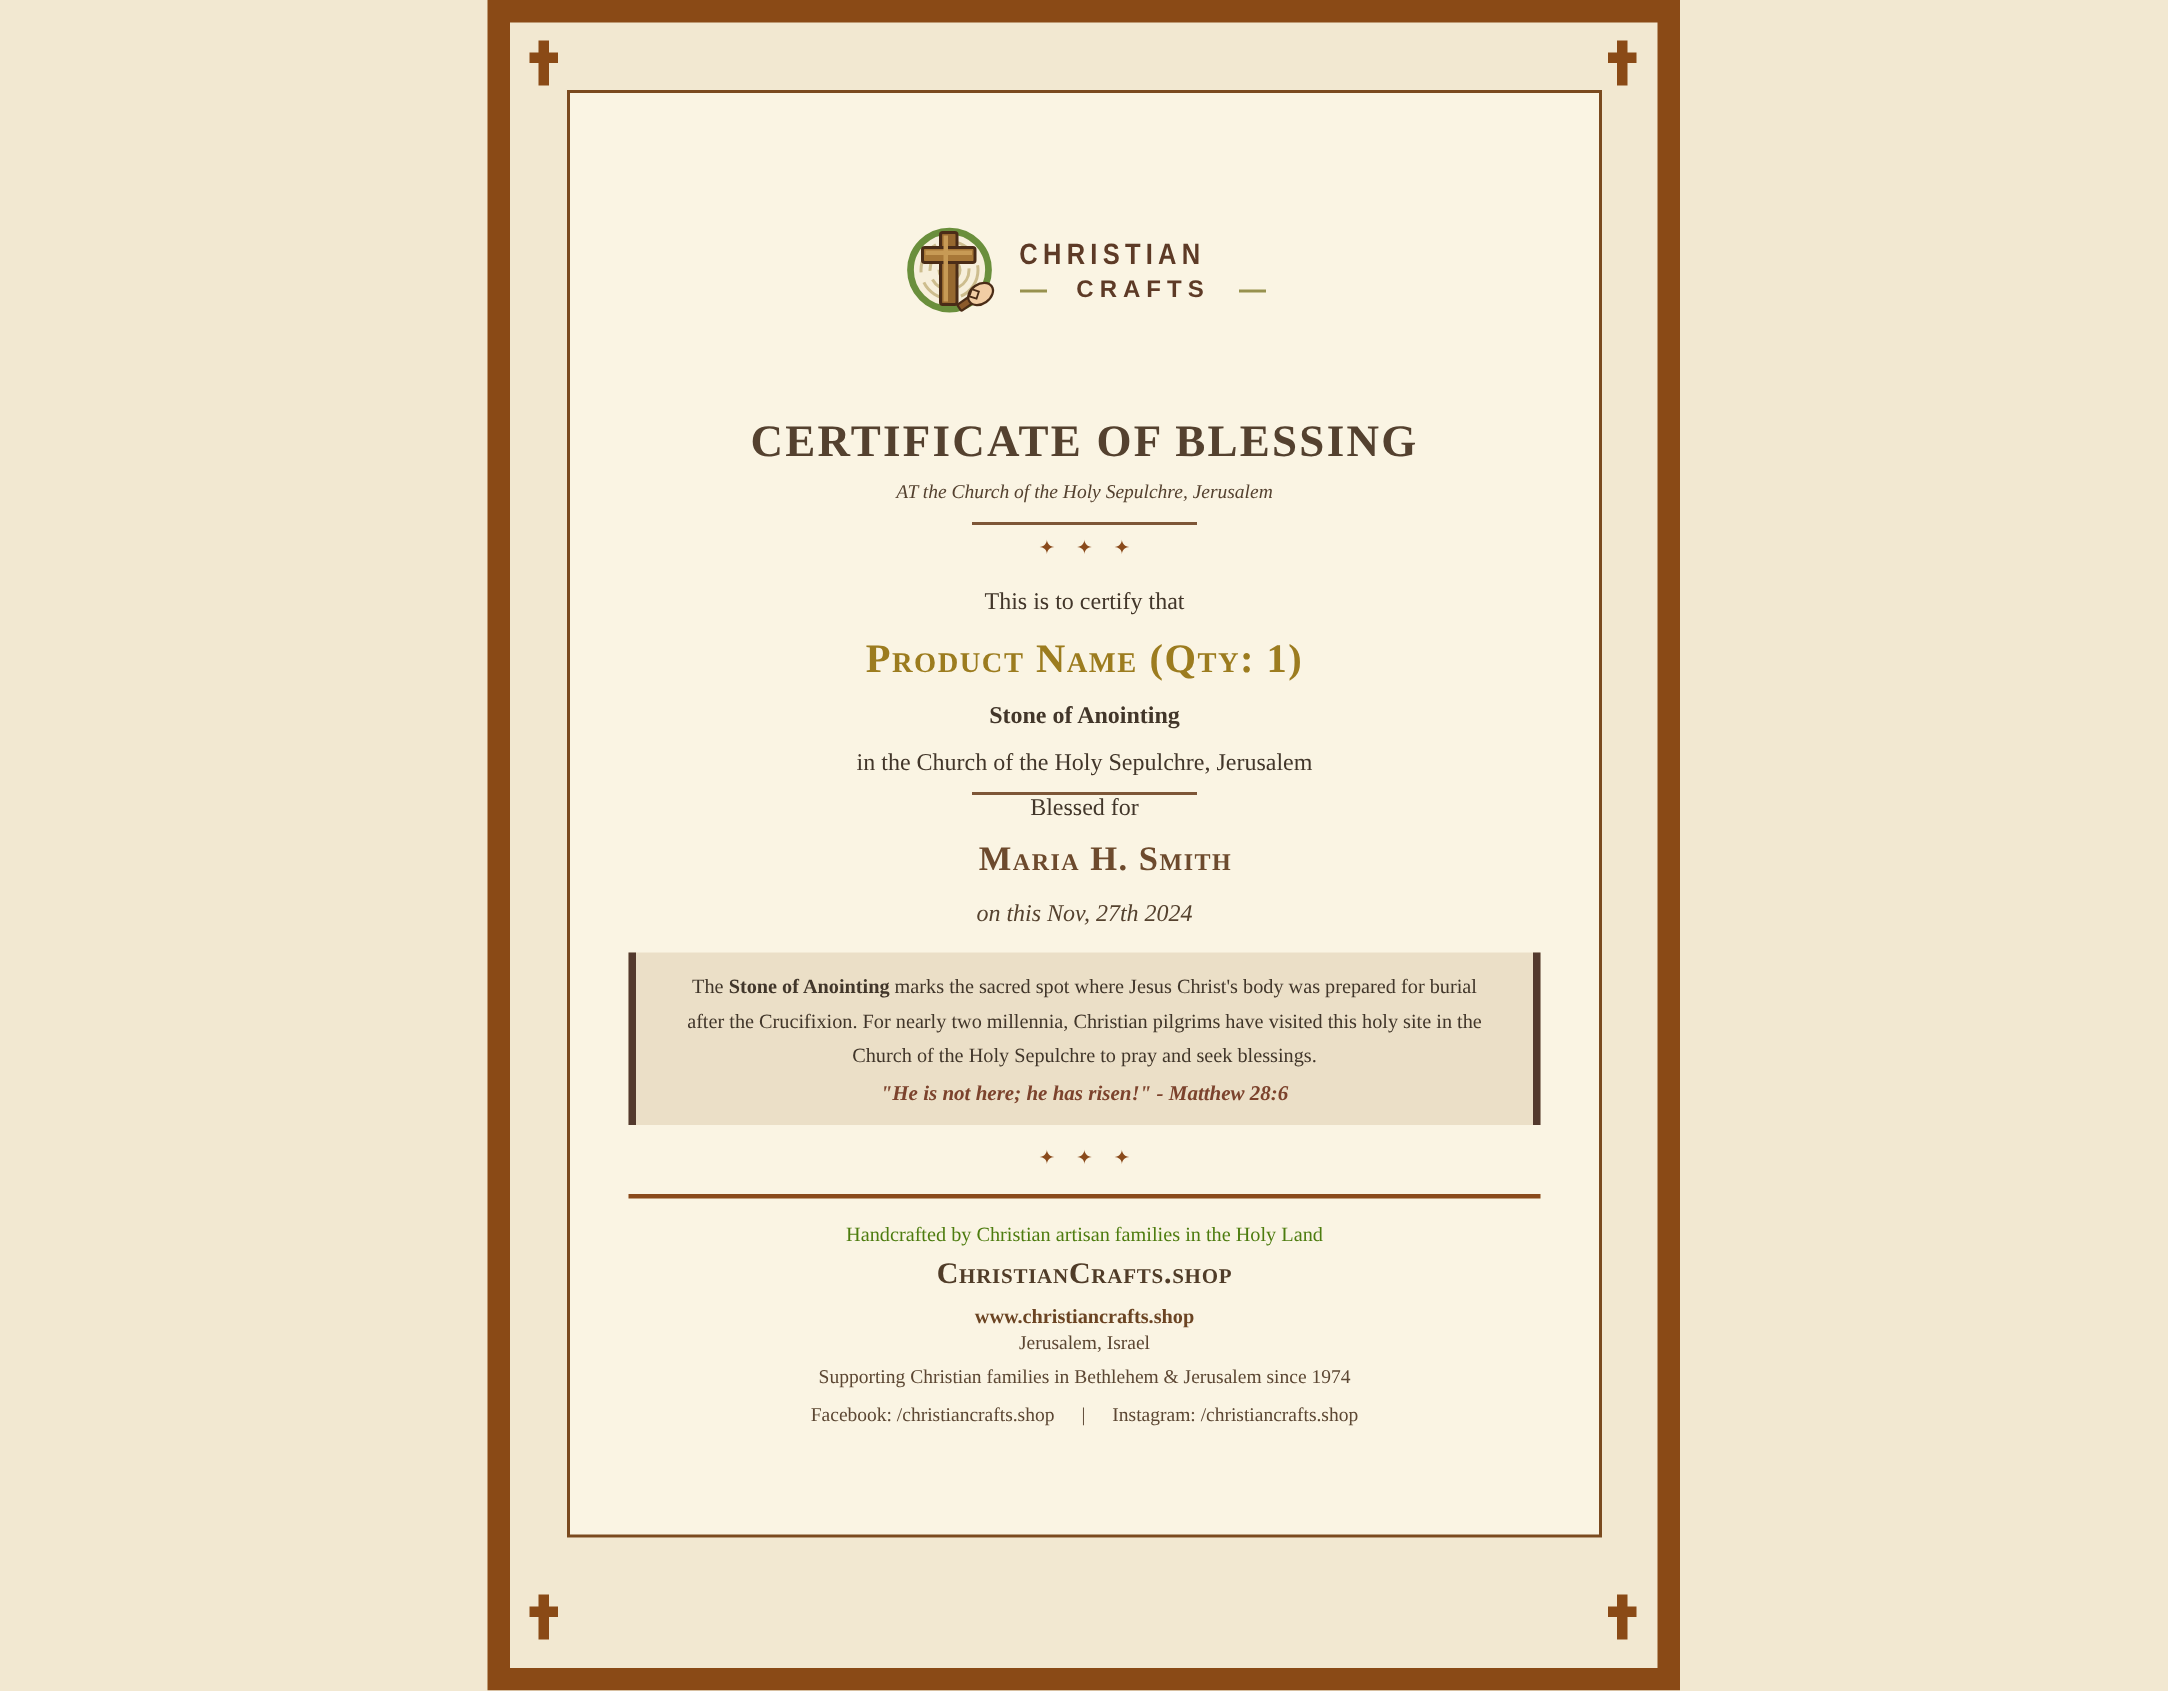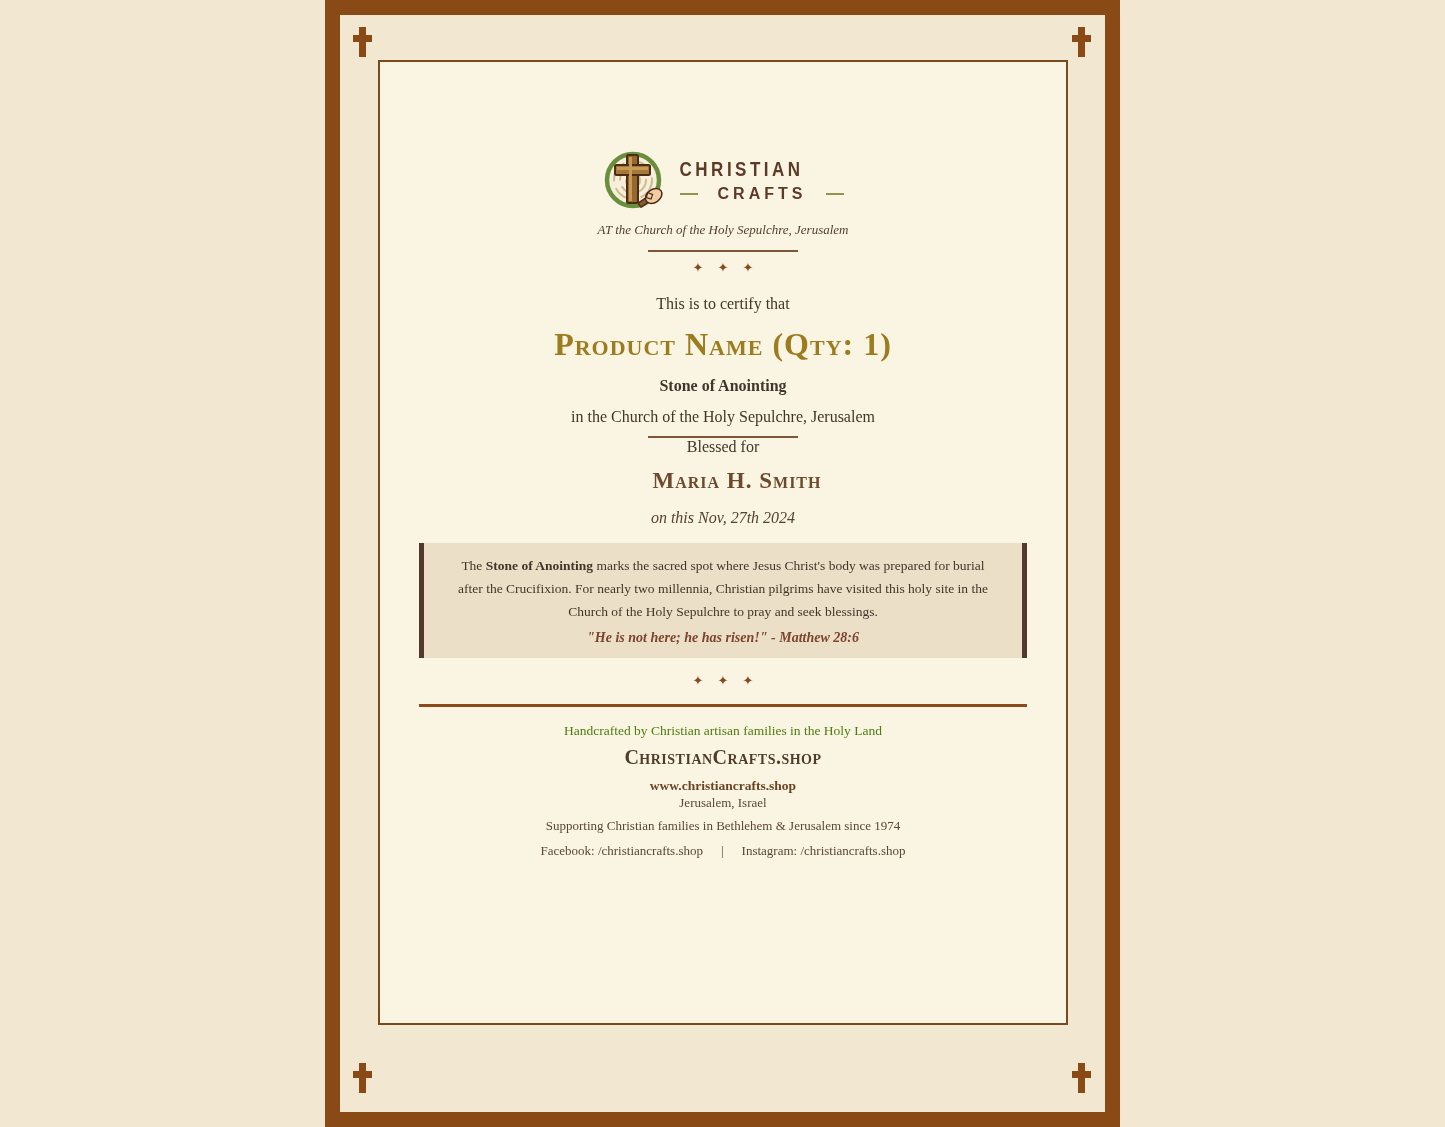--- a/index.html
+++ b/index.html
@@ -75,21 +75,21 @@
     border-top: 2px solid #7d5637;
   }
   .ornament {
     margin-top: 8px; font-family: "DejaVu Sans", sans-serif;
     font-size: 13px; color: #8a4a1b; word-spacing: 10px;
   }
 
   
   .certify-line { margin-top: 20px; font-size: 16px; }
   .product-name {
-    margin-top: 13px; font-size: 32px; font-weight: bold;
+    margin-top: 13px; font-size: 27px; font-weight: bold;
     font-variant: small-caps; letter-spacing: 1px; color: #9c7c1f;
   }
   .blessed-line { margin-top: 16px; font-size: 16px; font-weight: bold; font-style: italic; }
   .stone-line { margin-top: 14px; font-size: 16px; font-weight: bold; }
   .church-line { margin-top: 13px; font-size: 16px; }
   .divider-short-2 { margin-top: 10px; }
   .blessed-for { margin-top: 0; font-size: 16px; }
   .recipient-name {
     margin-top: 12px; font-size: 23px; font-weight: bold;
     font-variant: small-caps; letter-spacing: 1px; color: #6d4a2d; padding-left: 28px;
@@ -157,20 +157,21 @@
     <div class="wordmark">
       <div class="wordmark-top">CHRISTIAN</div>
       <div class="wordmark-bottom">
         <span class="wordmark-dash"></span>
         <span>CRAFTS</span>
         <span class="wordmark-dash"></span>
       </div>
     </div>
   </div>
 
+  <div class="cert-title">CERTIFICATE OF BLESSING</div>
   <div class="cert-subtitle">AT the Church of the Holy Sepulchre, Jerusalem</div>
   <div class="divider-short"></div>
   <div class="ornament">✦ ✦ ✦</div>
 
   <div class="certify-line">This is to certify that</div>
   <div class="product-name">Product Name (Qty: 1)</div>
   <div class="stone-line">Stone of Anointing</div>
   <div class="church-line">in the Church of the Holy Sepulchre, Jerusalem</div>
   <div class="divider-short divider-short-2"></div>
 

